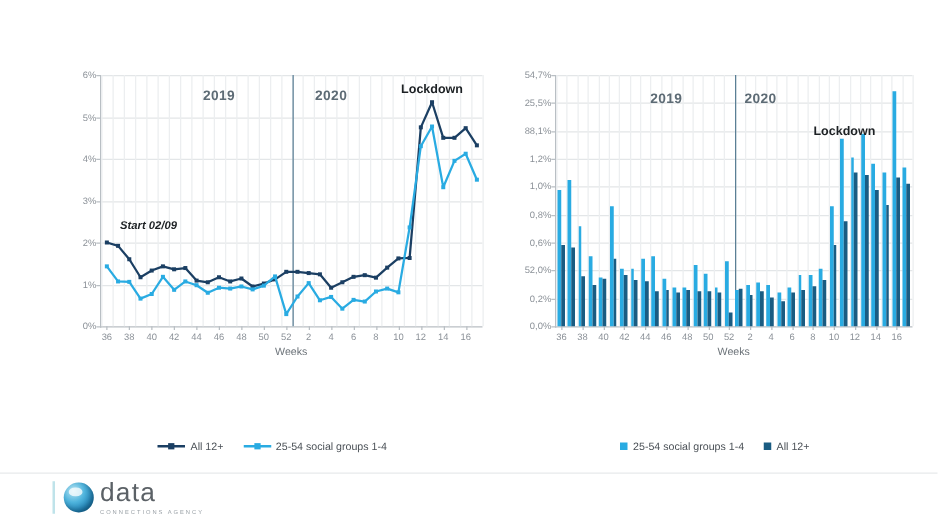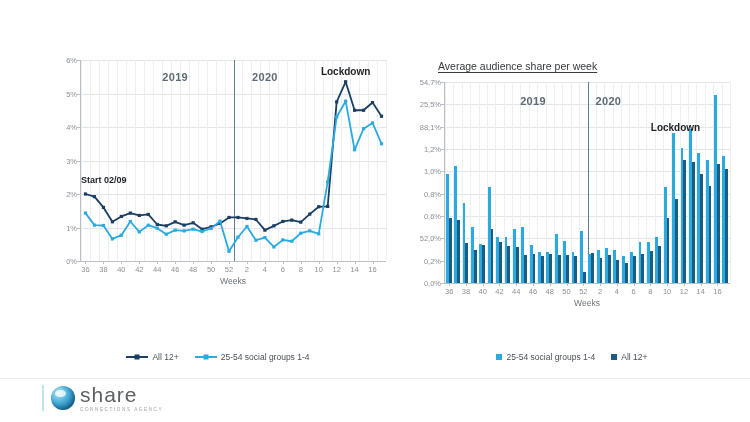--- a/index.html
+++ b/index.html
@@ -275,28 +275,27 @@
             <rect x="254.06176470588235" y="55.34999999999999" width="3.2" height="3.2" fill="#29abe2"></rect>
             <rect x="263.03235294117644" y="39.60500000000001" width="3.2" height="3.2" fill="#29abe2"></rect>
             <rect x="272.0029411764706" y="88.18" width="3.2" height="3.2" fill="#29abe2"></rect>
             <rect x="280.9735294117647" y="67.07500000000002" width="3.2" height="3.2" fill="#29abe2"></rect>
             <rect x="289.9441176470588" y="61.37999999999999" width="3.2" height="3.2" fill="#29abe2"></rect>
             <rect x="298.9147058823529" y="82.14999999999999" width="3.2" height="3.2" fill="#29abe2"></rect>
           </svg>
           <div class="yearlab" style="left: 94.1912px; top: 11.425px;">2019</div>
           <div class="yearlab" style="left: 183.897px; top: 11.425px;">2020</div>
           <div class="lockdown" style="left: 264.632px; top: 5.73px;">Lockdown</div>
-          <div class="startlab" style="left: 0; top: 115.275px; transform: none;">Start 02/09</div>
+          <div class="startlab" style="left: 15px; top: 115.275px; transform: none; font-style: italic;">Start 02/09</div>
         </div>
       <div class="xaxis-title">Weeks</div>
     </div>
   </div>
 
   <div class="panel right">
-    <div class="panel-title">Average audience share per week</div>
     <div class="plot-wrap">
       <div class="plotarea" id="plot-right">
           <div class="ytick" style="top: 201px;"></div>
           <div class="ylab" style="top: 201px;">0,0%</div>
           <div class="hline" style="top: 178.667px;"></div>
           <div class="ytick" style="top: 178.667px;"></div>
           <div class="ylab" style="top: 178.667px;">0,2%</div>
           <div class="hline" style="top: 156.333px;"></div>
           <div class="ytick" style="top: 156.333px;"></div>
           <div class="ylab" style="top: 156.333px;">52,0%</div>
@@ -487,18 +486,18 @@
       <span class="lg-sq" id="lg-r2" style="background: rgb(26, 92, 130);"></span>
       <span>All 12+</span>
     </div>
   </div>
 
   <div class="footer-rule"></div>
   <div class="logo">
     <div class="logo-bar"></div>
     <div class="logo-orb"></div>
     <div class="logo-txt">
-      <div class="logo-name">share</div>
+      <div class="logo-name">data</div>
       <div class="logo-sub">CONNECTIONS AGENCY</div>
     </div>
   </div>
 
 </div>
 
 </body></html>

